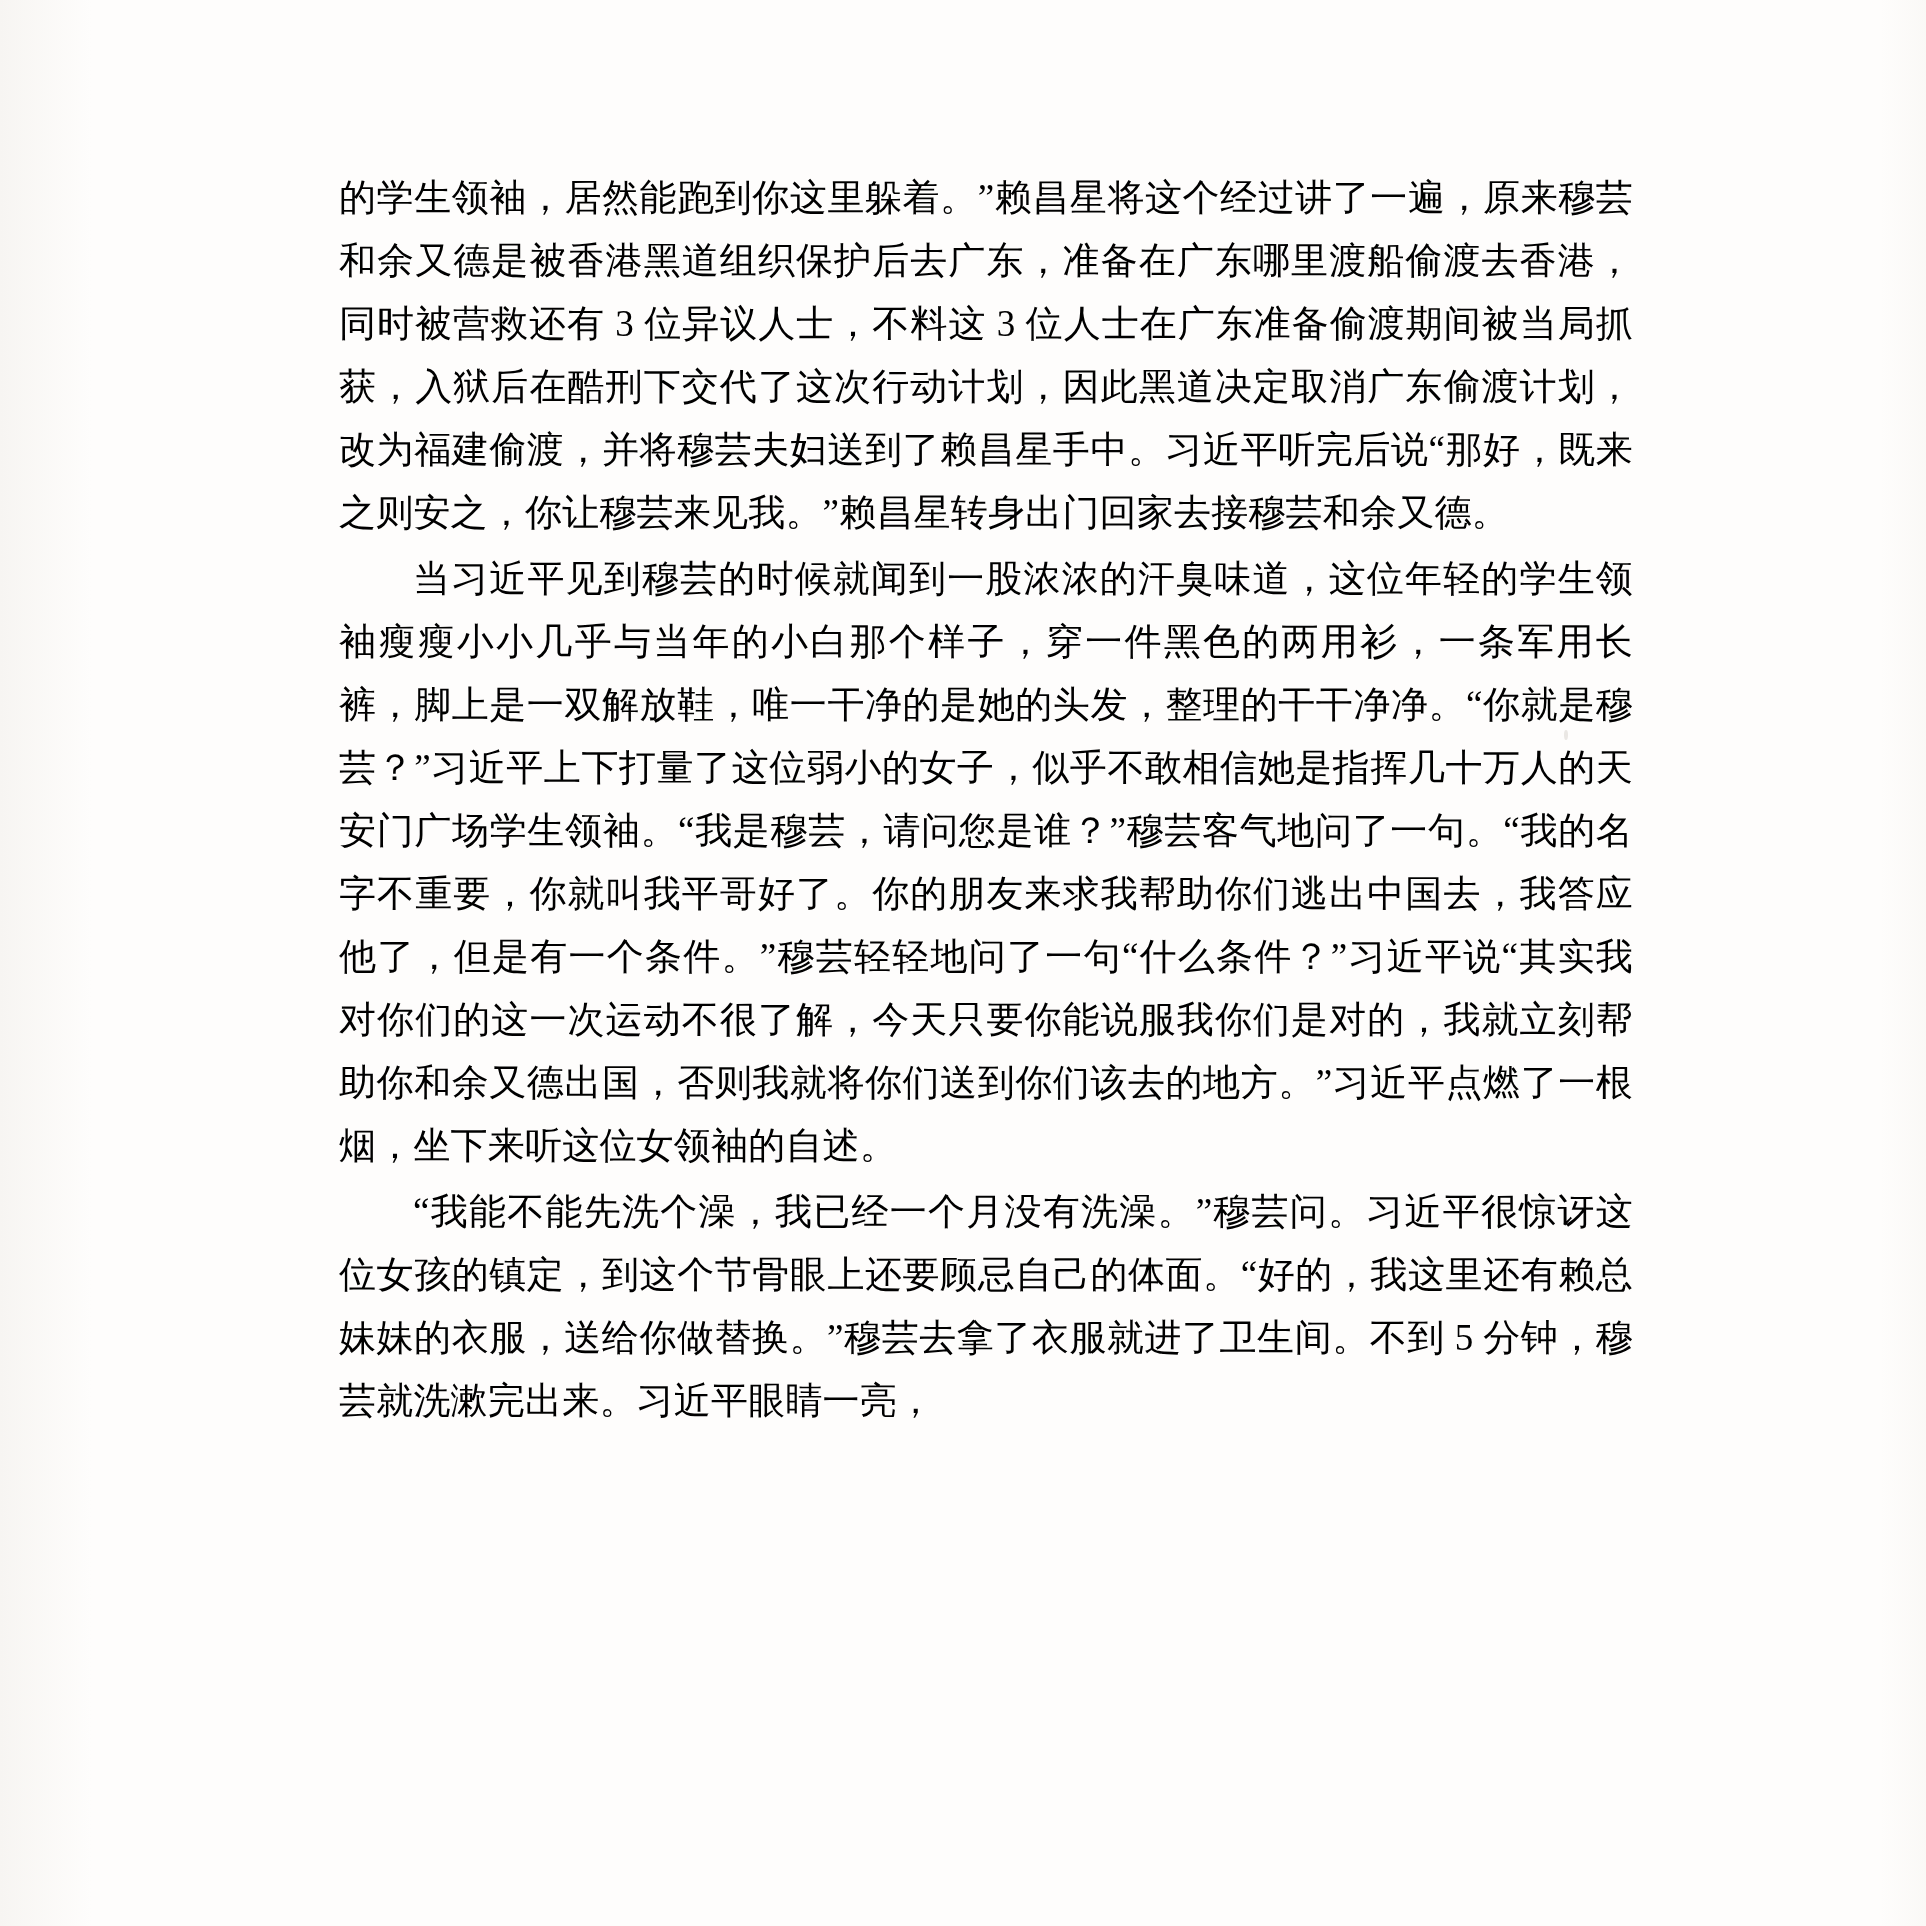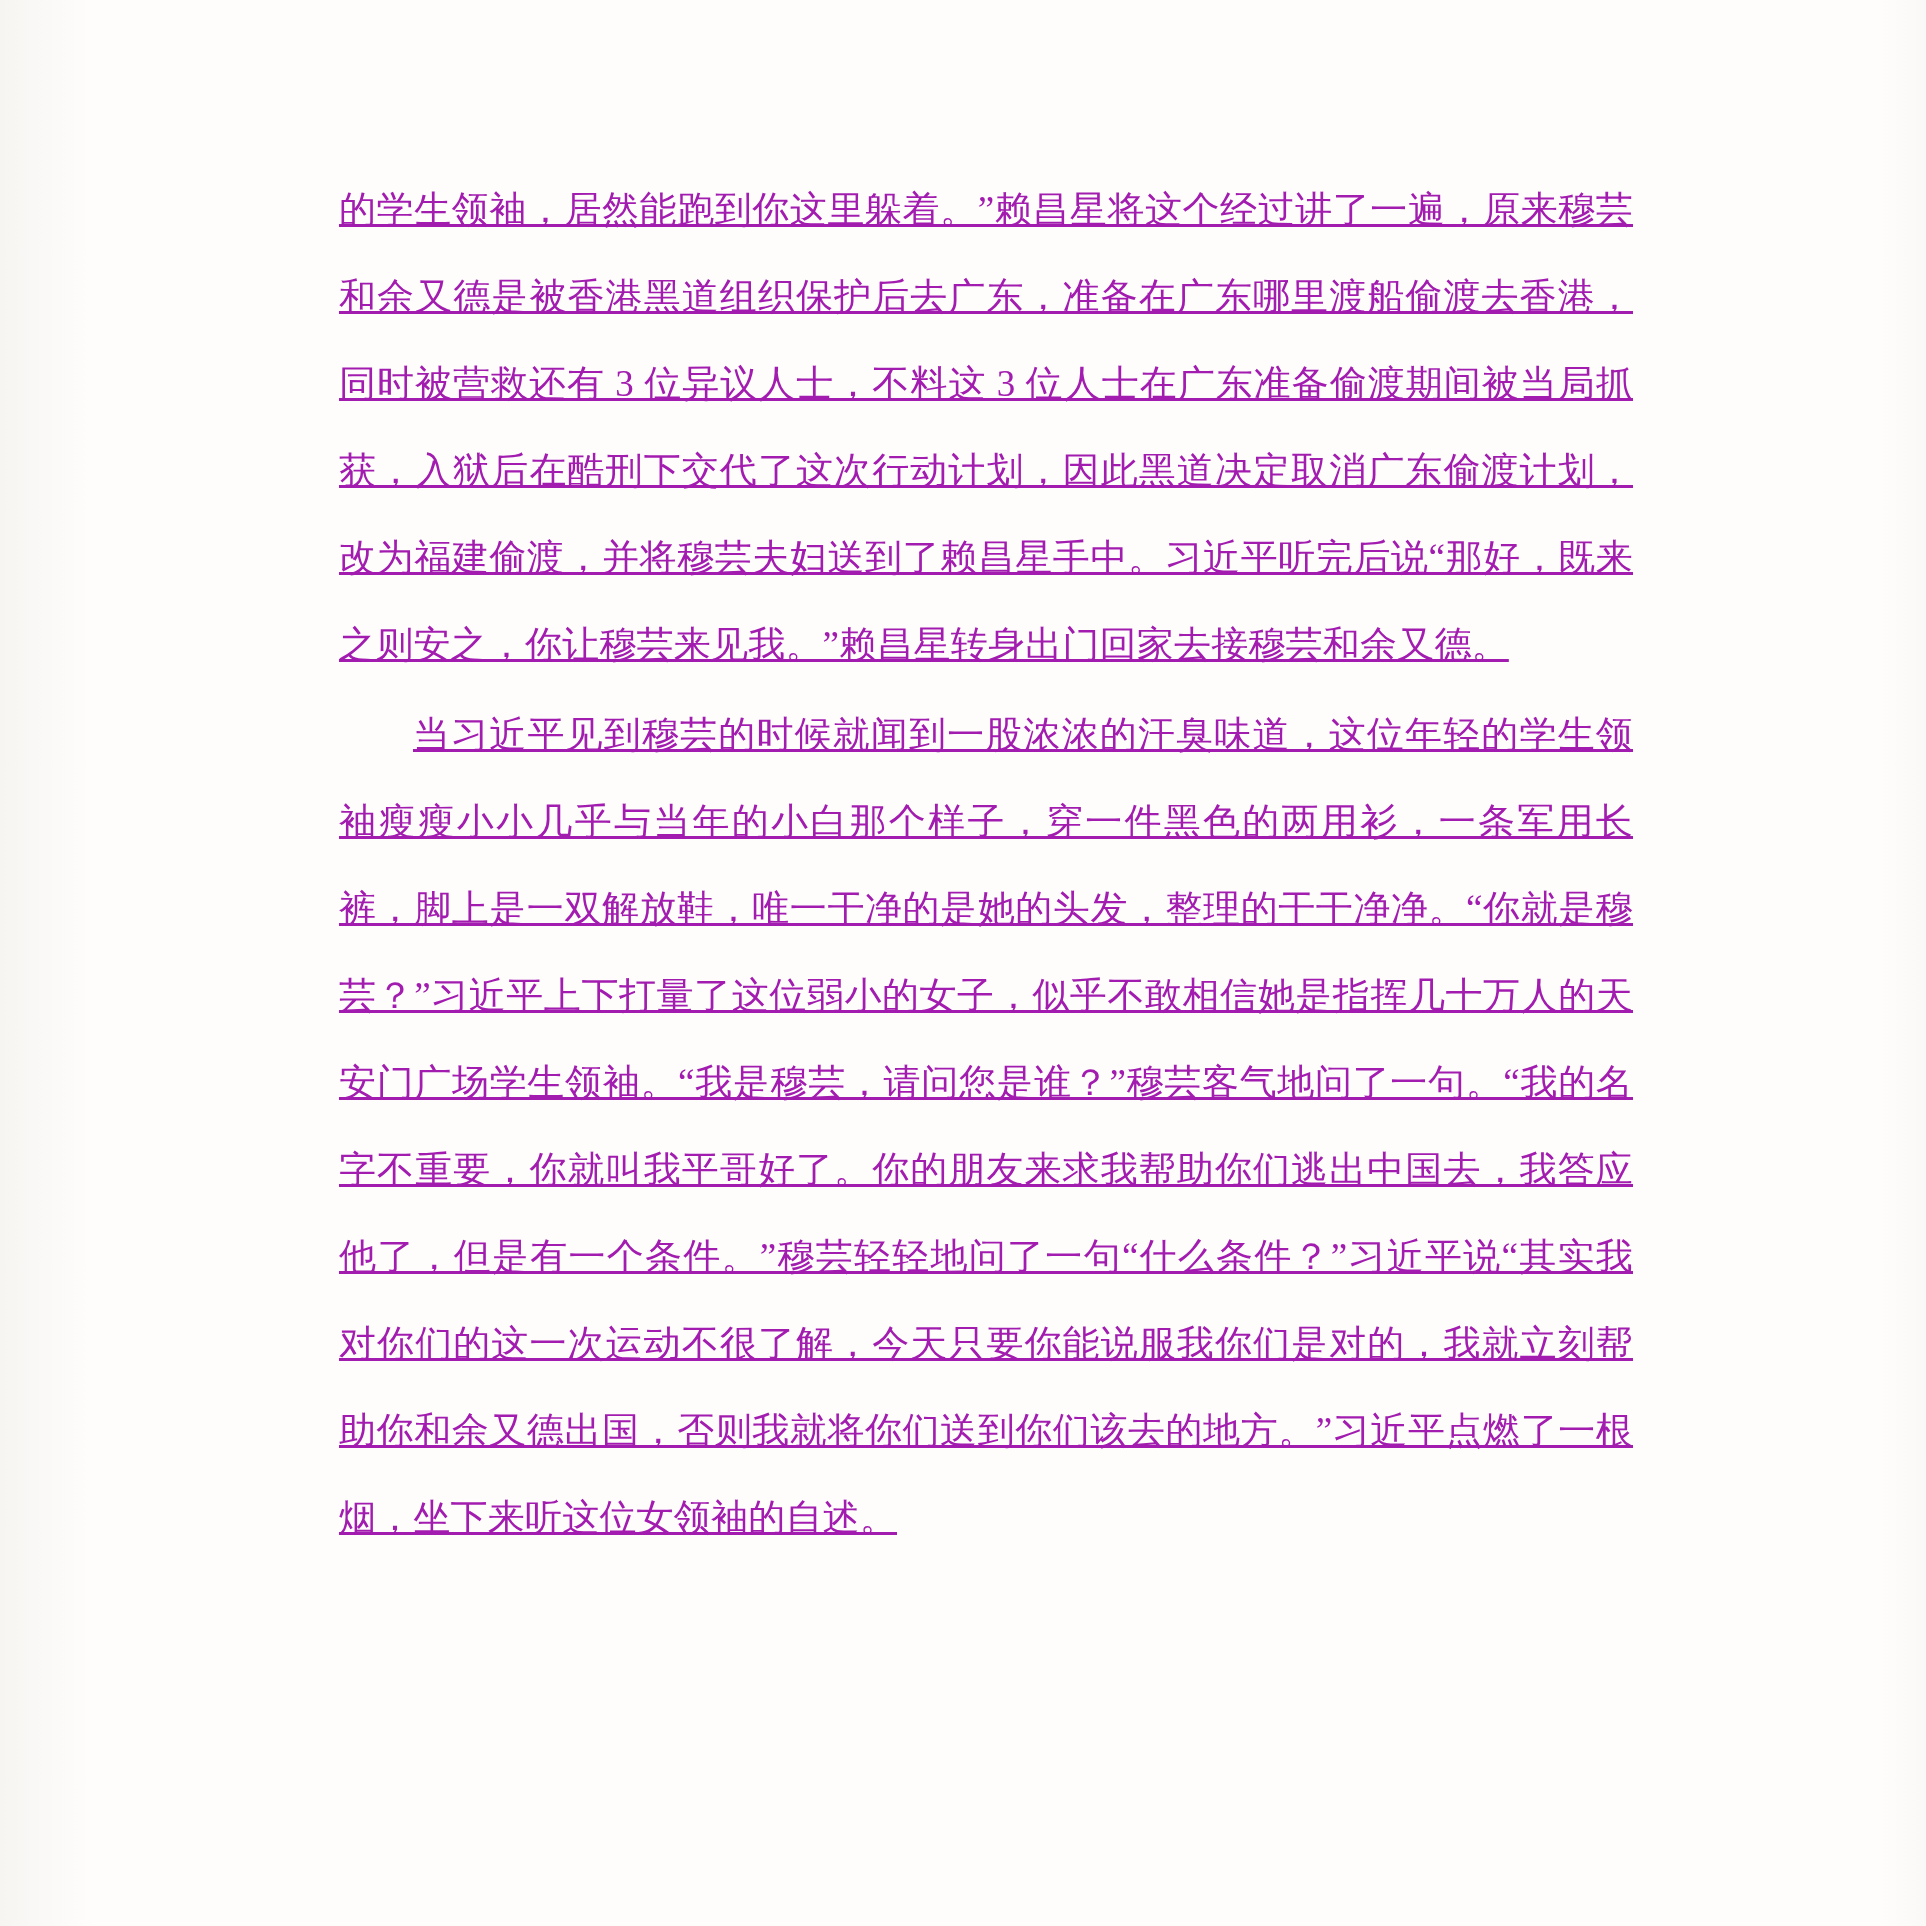--- a/index.html
+++ b/index.html
@@ -32,27 +32,26 @@
   }
   .content {
     position: absolute;
     left: 339px;
     top: 166px;
     width: 1294px;
   }
   p.para {
     margin: 0 0 0 0;
     font-size: 37px;
-    line-height: 87px;
-    color: #a21caf;
+    line-height: 63px;
+    color: #000000;
     text-align: justify;
     text-justify: inter-ideograph;
     letter-spacing: 0.2px;
     font-family: "Liberation Serif", "DejaVu Serif", serif;
-    text-decoration: underline;
   }
   p.para + p.para {
     margin-top: 3.1px;
   }
   p.indent {
     text-indent: 74px;
   }
   .speck {
     position: absolute;
     background: #d9d5d0;
@@ -64,16 +63,17 @@
 <body>
 
 <div class="page">
   <div class="paper-tint"></div>
 
   <div class="speck" style="left:1564px; top:730px; width:3.9px; height:10px;"></div>
 
   <div class="content">
     <p class="para">的学生领袖，居然能跑到你这里躲着。”赖昌星将这个经过讲了一遍，原来穆芸和余又德是被香港黑道组织保护后去广东，准备在广东哪里渡船偷渡去香港，同时被营救还有 3 位异议人士，不料这 3 位人士在广东准备偷渡期间被当局抓获，入狱后在酷刑下交代了这次行动计划，因此黑道决定取消广东偷渡计划，改为福建偷渡，并将穆芸夫妇送到了赖昌星手中。习近平听完后说“那好，既来之则安之，你让穆芸来见我。”赖昌星转身出门回家去接穆芸和余又德。</p>
     <p class="para indent">当习近平见到穆芸的时候就闻到一股浓浓的汗臭味道，这位年轻的学生领袖瘦瘦小小几乎与当年的小白那个样子，穿一件黑色的两用衫，一条军用长裤，脚上是一双解放鞋，唯一干净的是她的头发，整理的干干净净。“你就是穆芸？”习近平上下打量了这位弱小的女子，似乎不敢相信她是指挥几十万人的天安门广场学生领袖。“我是穆芸，请问您是谁？”穆芸客气地问了一句。“我的名字不重要，你就叫我平哥好了。你的朋友来求我帮助你们逃出中国去，我答应他了，但是有一个条件。”穆芸轻轻地问了一句“什么条件？”习近平说“其实我对你们的这一次运动不很了解，今天只要你能说服我你们是对的，我就立刻帮助你和余又德出国，否则我就将你们送到你们该去的地方。”习近平点燃了一根烟，坐下来听这位女领袖的自述。</p>
+    <p class="para indent">“我能不能先洗个澡，我已经一个月没有洗澡。”穆芸问。习近平很惊讶这位女孩的镇定，到这个节骨眼上还要顾忌自己的体面。“好的，我这里还有赖总妹妹的衣服，送给你做替换。”穆芸去拿了衣服就进了卫生间。不到 5 分钟，穆芸就洗漱完出来。习近平眼睛一亮，</p>
   </div>
 
 </div>
 
 
 </body></html>

